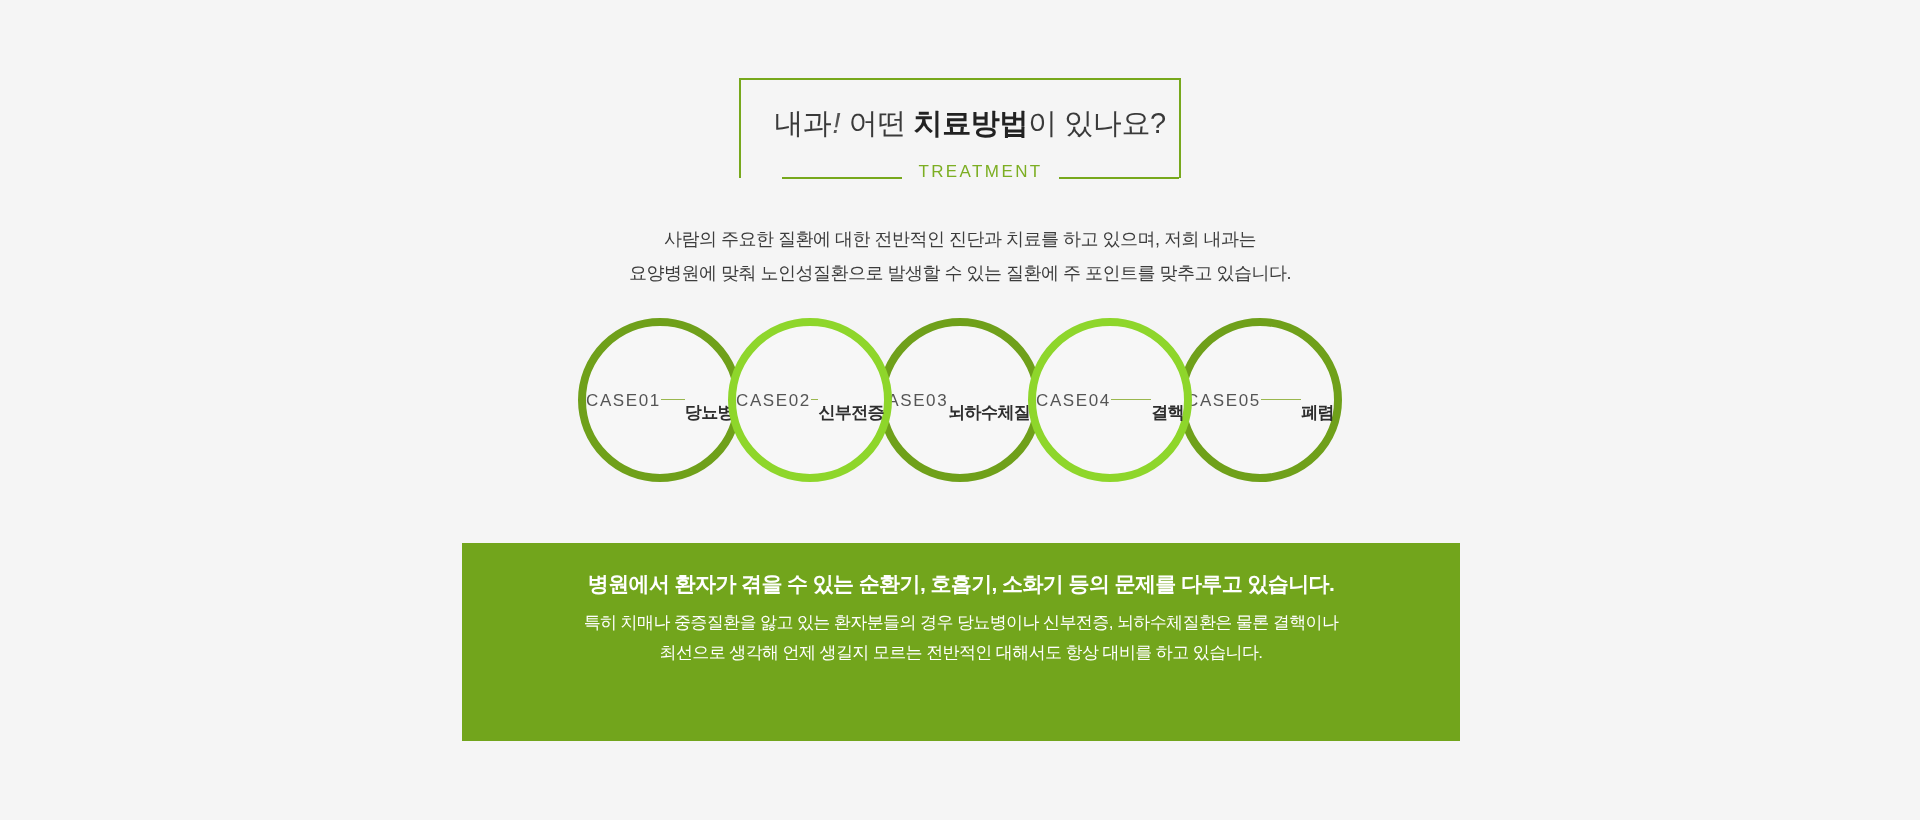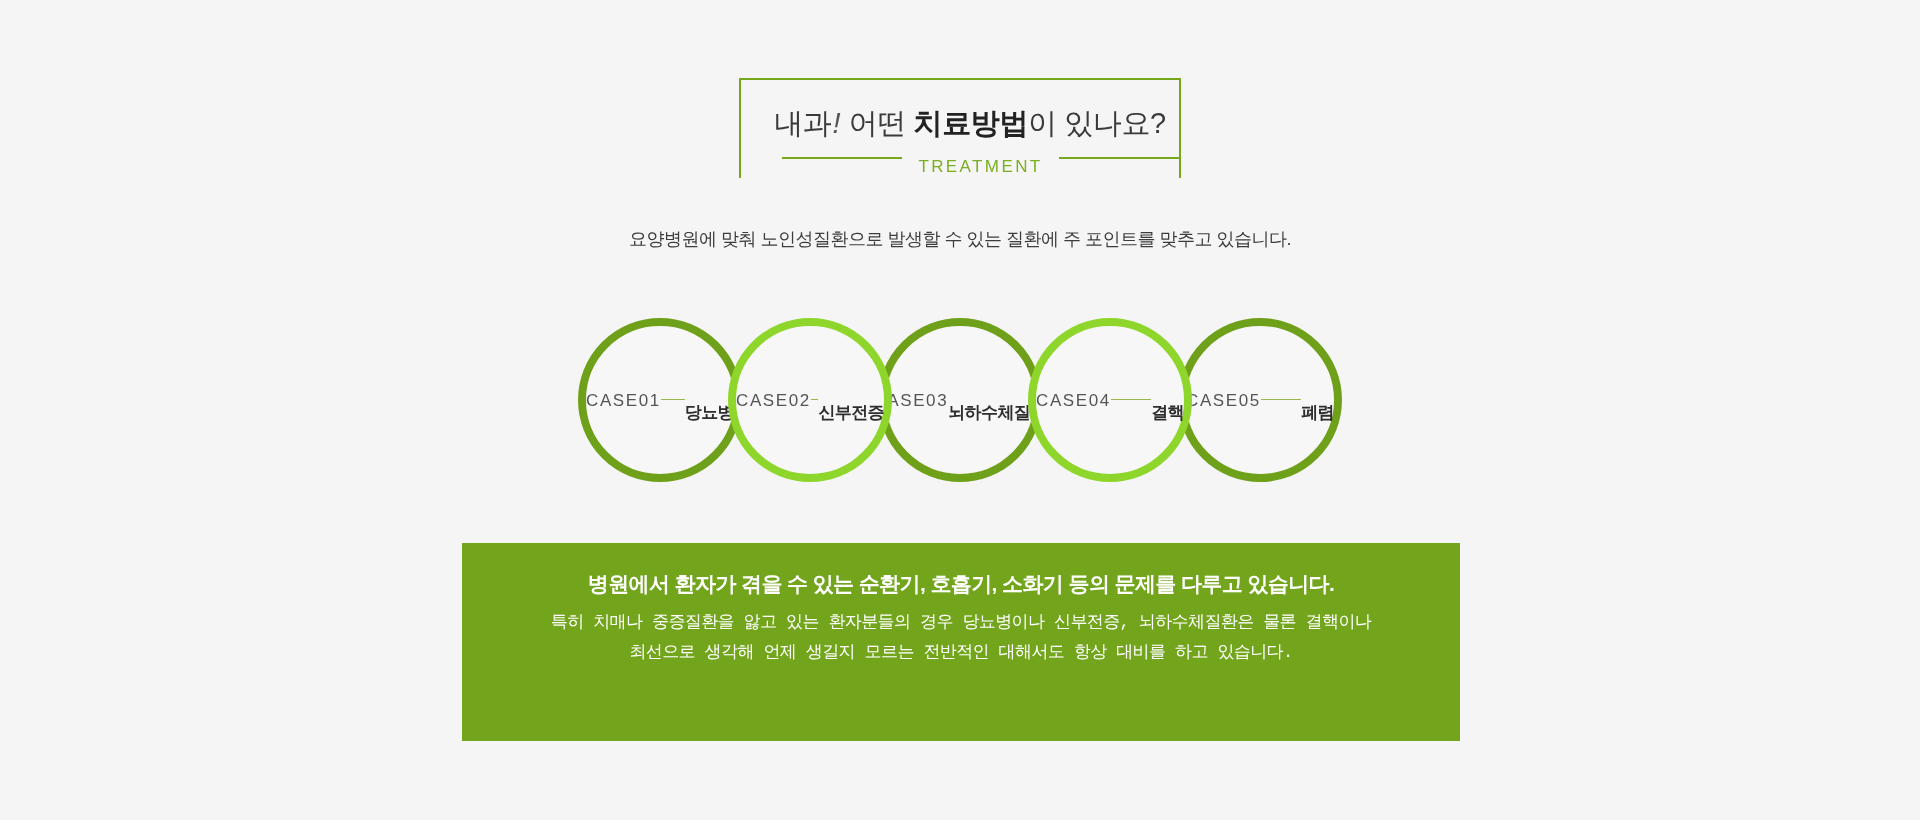--- a/index.html
+++ b/index.html
@@ -66,21 +66,21 @@
   }
 
   
   .heading-bottom {
     position: absolute;
     left: 16px;
     right: 0;
     bottom: -1px;
     height: 22px;
     display: flex;
-    align-items: flex-start;
+    align-items: flex-end;
     margin-left: 25px;
   }
   .heading-rule {
     flex: 1 1 auto;
     height: 2px;
     background: #77a81c;
   }
   .heading-sub {
     flex: 0 0 auto;
     padding: 0 16px;
@@ -195,41 +195,41 @@
     letter-spacing: -0.6px;
     line-height: 30px;
     margin-bottom: 9px;
     white-space: nowrap;
   }
   .panel-body {
     font-size: 17px;
     color: #ffffff;
     line-height: 30px;
     letter-spacing: -0.6px;
-    font-family: Liberation Mono, monospace;
   }
   .panel-body .line { display: block; white-space: nowrap; }
 </style>
 </head>
 <body>
 
 <div class="page">
 
   <div class="heading-wrap">
     <div class="heading-box">
       <div class="heading-title"><span>내과</span><span class="excl">!</span><span> 어떤 </span><span class="strong">치료방법</span><span>이 있나요?</span></div>
       <div class="heading-bottom">
         <span class="heading-rule"></span>
         <span class="heading-sub">TREATMENT</span>
         <span class="heading-rule"></span>
       </div>
     </div>
   </div>
 
   <div class="intro">
+    <span class="line">사람의 주요한 질환에 대한 전반적인 진단과 치료를 하고 있으며, 저희 내과는</span>
     <span class="line">요양병원에 맞춰 노인성질환으로 발생할 수 있는 질환에 주 포인트를 맞추고 있습니다.</span>
   </div>
 
   <div class="cases">
 
     <div class="case dark">
       <span class="case-label">CASE</span>
       <span class="case-num">01</span>
       <span class="case-divider"></span>
       <span class="case-name">당뇨병</span>

